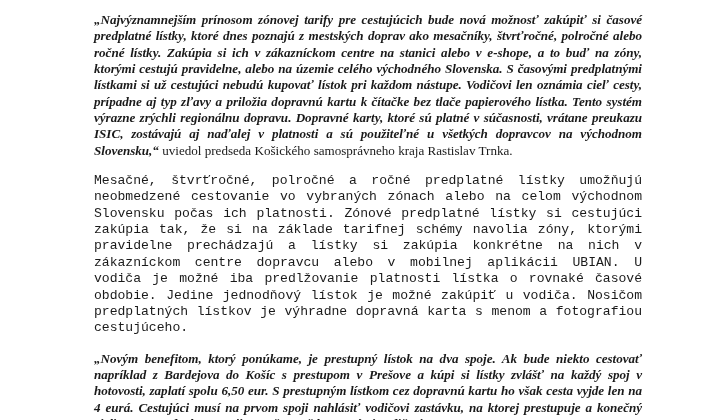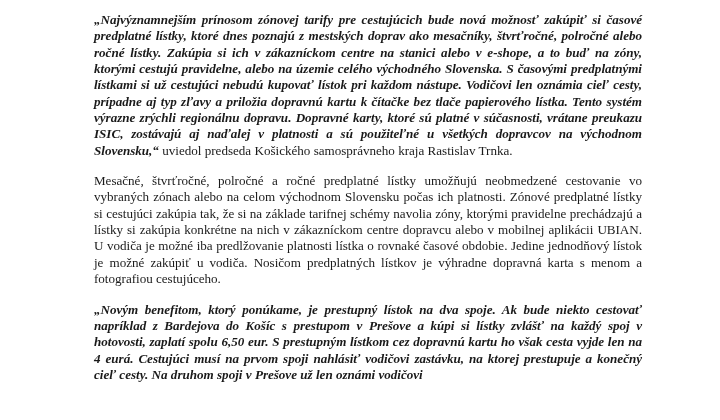--- a/index.html
+++ b/index.html
@@ -44,20 +44,21 @@
     font-weight: bold;
     font-style: italic;
   }
   .narration {
     font-weight: normal;
     font-style: normal;
   }
   .plain {
     font-weight: normal;
     font-style: normal;
+    font-family: Liberation Mono, monospace;
   }
 </style>
 </head>
 <body>
 
 <div id="page">
   <div id="text-column">
 
     <p class="para">
       <span class="quote">„Najvýznamnejším prínosom zónovej tarify pre cestujúcich bude nová možnosť zakúpiť si časové predplatné lístky, ktoré dnes poznajú z mestských doprav ako mesačníky, štvrťročné, polročné alebo ročné lístky. Zakúpia si ich v zákazníckom centre na stanici alebo v e-shope, a to buď na zóny, ktorými cestujú pravidelne, alebo na územie celého východného Slovenska. S časovými predplatnými lístkami si už cestujúci nebudú kupovať lístok pri každom nástupe. Vodičovi len oznámia cieľ cesty, prípadne aj typ zľavy a priložia dopravnú kartu k čítačke bez tlače papierového lístka. Tento systém výrazne zrýchli regionálnu dopravu. Dopravné karty, ktoré sú platné v súčasnosti, vrátane preukazu ISIC, zostávajú aj naďalej v platnosti a sú použiteľné u všetkých dopravcov na východnom Slovensku,“</span><span class="narration"> uviedol predseda Košického samosprávneho kraja Rastislav Trnka.</span>

